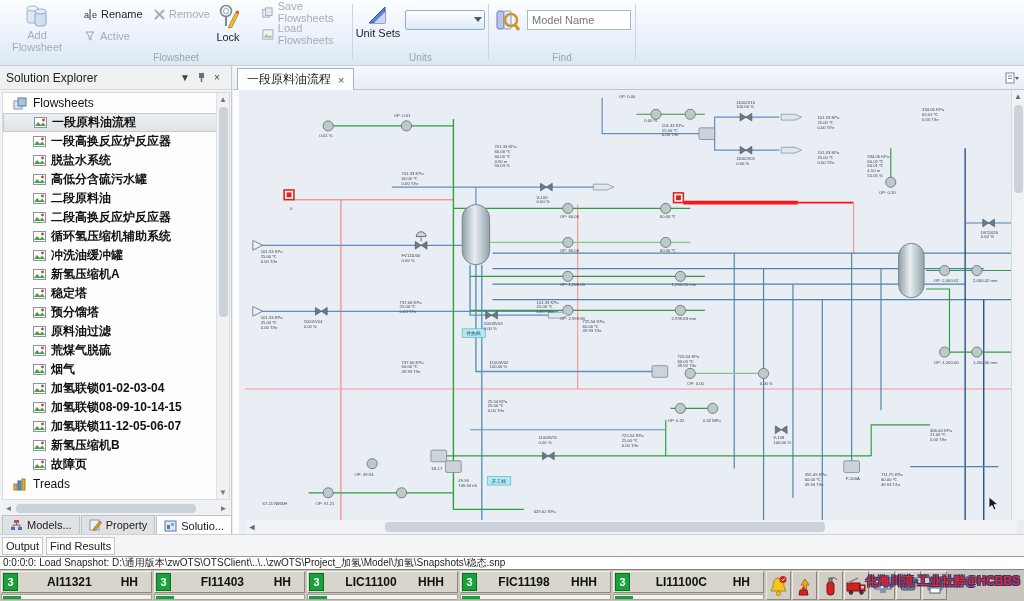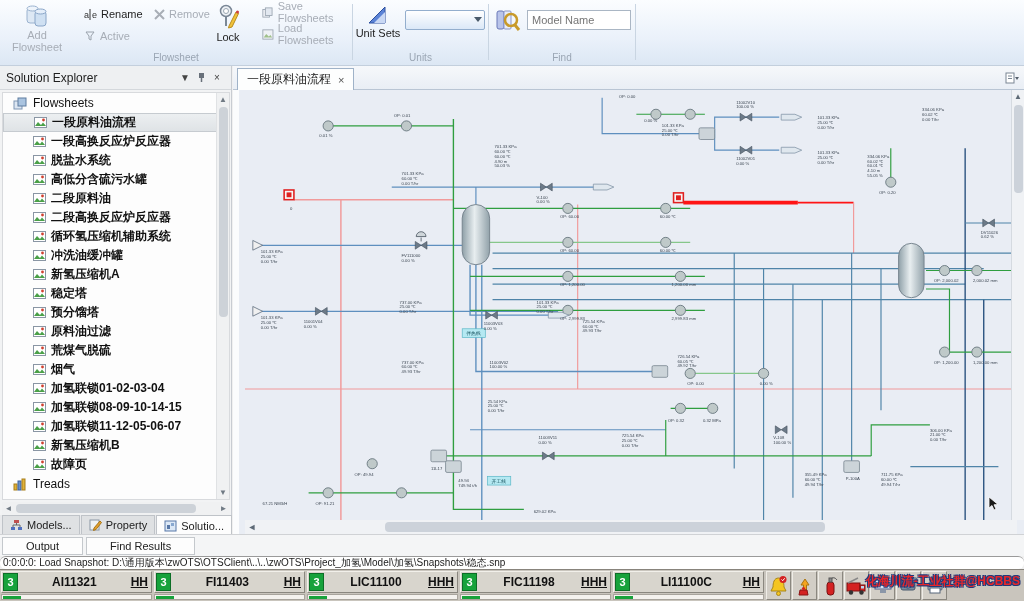--- a/index.html
+++ b/index.html
@@ -84,34 +84,34 @@
   .cvsb .thumb { position:absolute; left:2px; top:15px; width:9px; height:88px; background:#ccd2da; border-radius:4px; }
   .chsb { position:absolute; left:6px; bottom:0; width:772px; height:14px; background:#f0f2f5; }
   .chsb .la { position:absolute; left:0; top:0; width:14px; height:14px; font-size:9px; color:#5e6a76;
     text-align:center; line-height:14px; }
   .chsb .thumb { position:absolute; left:140px; top:2px; width:440px; height:10px; background:#ccd2da; border-radius:4px; }
   .cursorglyph { position:absolute; right:22px; bottom:22px; }
 
   
   .outrow { position:absolute; left:0; top:534px; width:1024px; height:22px; background:#f4f5f6;
     border-top:1px solid #d0d2d5; display:flex; align-items:center; gap:3px; padding-left:2px; }
-  .otab { height:18px; display:flex; align-items:center; padding:0 23px; font-size:11px; color:#222;
+  .otab { height:18px; display:flex; align-items:center; padding:0 3px; font-size:11px; color:#222;
     background:#fdfdfd; border:1px solid #c4c8cc; cursor:pointer; }
   .statusrow { position:absolute; left:0; top:556px; width:1024px; height:13px; background:#fff;
-    border-top:1px solid #9a9a9a; overflow:hidden;border-radius:6px; }
+    border-top:1px solid #9a9a9a; overflow:hidden; }
   .statusrow .txt { font-size:10px; color:#222; white-space:nowrap; padding-left:3px; line-height:12px; }
   .alarmbar { position:absolute; left:0; top:569px; width:1024px; height:32px;
     background:#c9c5bd; border-top:1px solid #88847c; display:flex; padding:1px 0 0 1px; }
   .tileg { width:151px; margin-right:2px; }
   .tile { height:22px; background:#d8d5cd; border:1px solid; border-color:#f2f0ea #8a877f #8a877f #f2f0ea;
     display:flex; align-items:center; padding:1px; }
   .tile .cnt { width:15px; height:18px; background:#17a23b; border:1px solid #0c6e26; color:#fff;
     font-size:11px; font-weight:bold; text-align:center; line-height:17px; }
   .tile .tag { flex:1; text-align:center; font-size:12px; font-weight:bold; color:#111; }
-  .tile .lvl { font-size:12px; font-weight:bold; color:#111; padding-right:2px;text-decoration:underline; }
+  .tile .lvl { font-size:12px; font-weight:bold; color:#111; padding-right:12px; }
   .subbar { margin-top:1px; height:6px; background:#f4f2ee; border:1px solid #a8a49c; position:relative; }
   .subbar .seg { position:absolute; left:1px; top:1px; width:18px; height:3px; background:#17a23b; }
   .icnbtn { width:25px; height:29px; margin-right:1px; background:#d2cec6;
     border:1px solid; border-color:#efede7 #8a877f #8a877f #efede7; display:flex;
     align-items:center; justify-content:center; cursor:pointer; }
   .watermark { position:absolute; right:4px; top:573px; font-size:12px; font-weight:bold;
     color:#e8262a; text-shadow:1px 1px 0 #223a7a, -1px -1px 0 #223a7a, 1px -1px 0 #223a7a, -1px 1px 0 #223a7a;
     letter-spacing:0px; pointer-events:none; }
 
   svg text { font-family:"Liberation Sans",sans-serif; }

